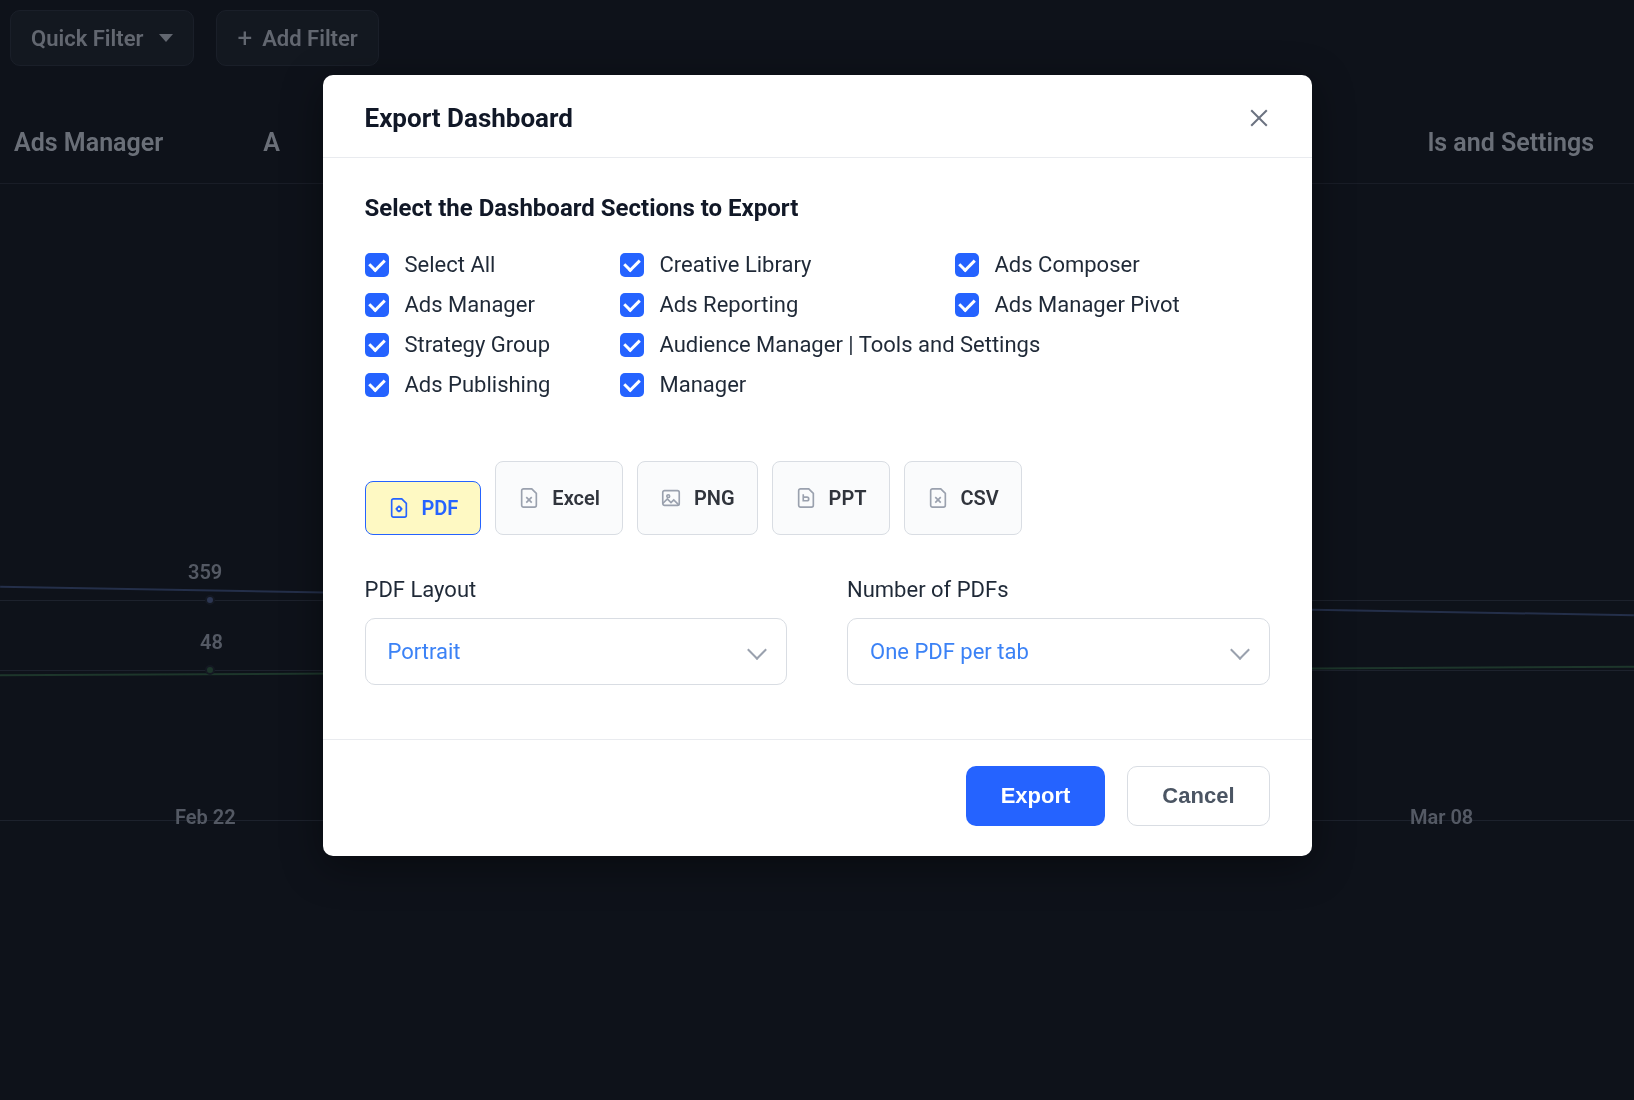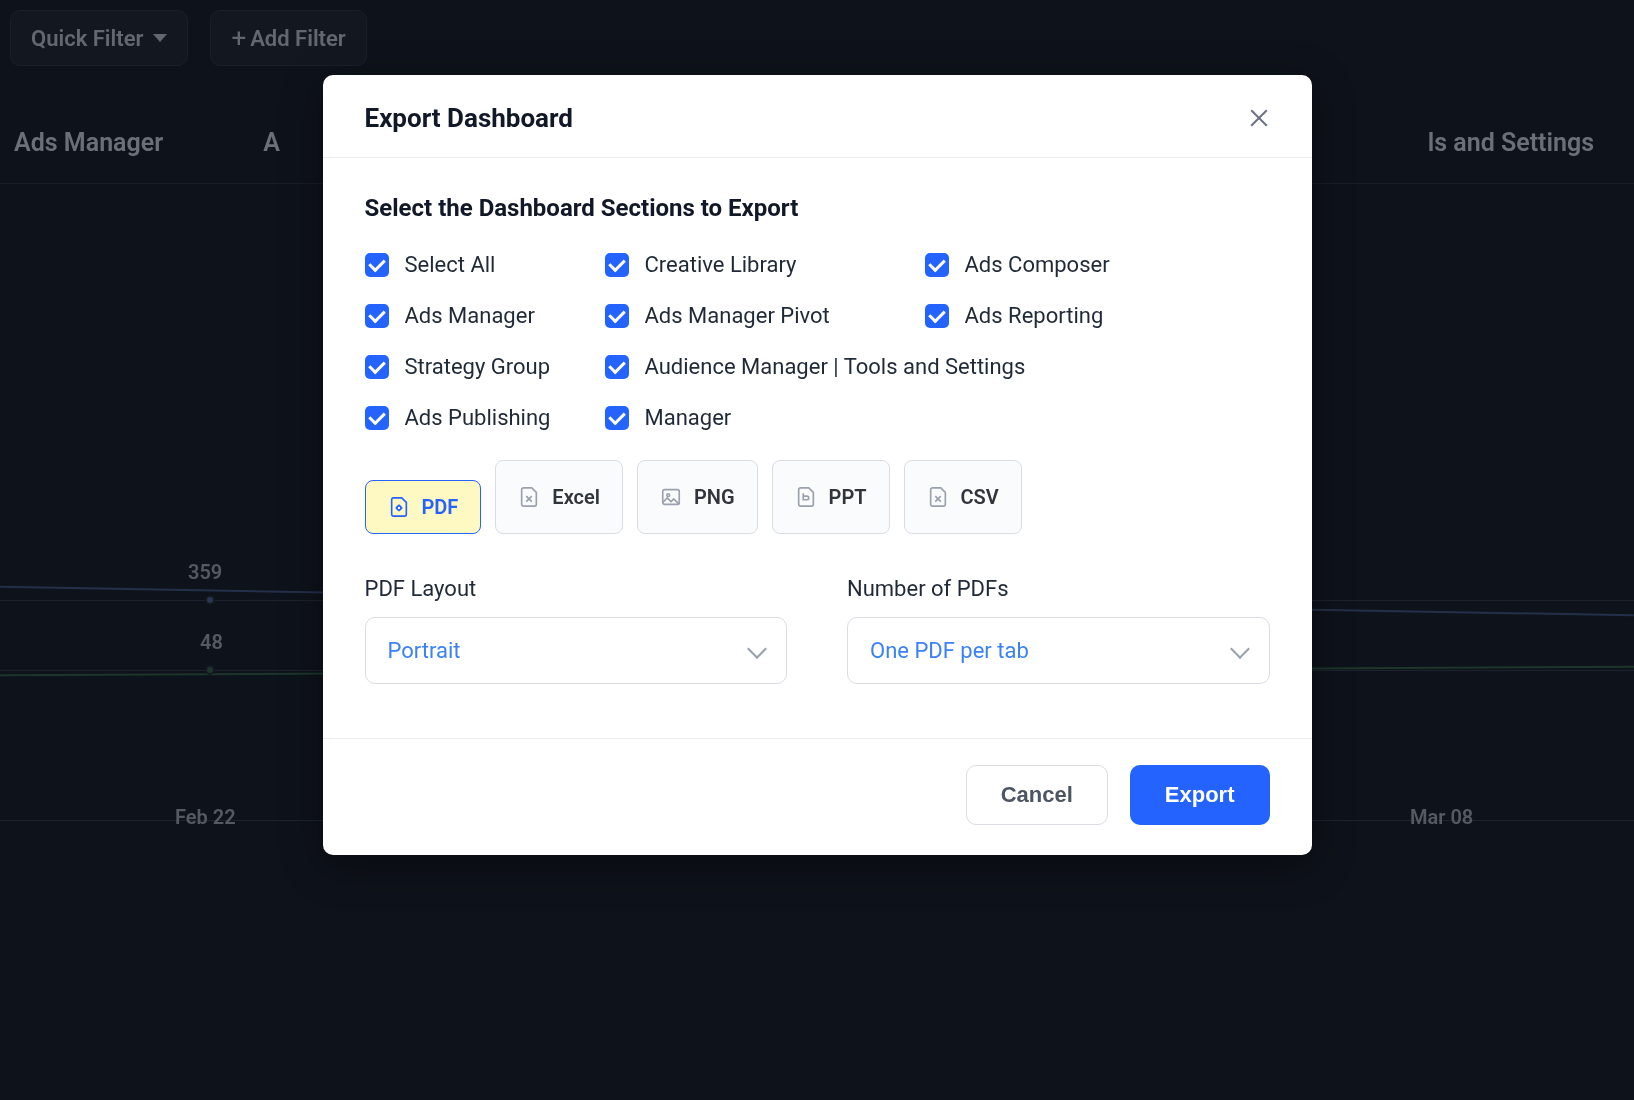--- a/index.html
+++ b/index.html
@@ -18,21 +18,21 @@
     position: absolute;
     top: 0; left: 0;
     padding: 10px;
     display: flex;
     gap: 22px;
     opacity: 0.55;
   }
   .bg-btn {
     display: flex;
     align-items: center;
-    gap: 4px;
+    gap: 10px;
     background: #181d26;
     color: #a8adb7;
     border: 1px solid #252b36;
     border-radius: 10px;
     padding: 14px 20px;
     font-size: 22px;
     font-weight: 600;
   }
   .bg-btn .tri {
     width: 0; height: 0;
@@ -145,21 +145,22 @@
     font-weight: 700;
     color: #111827;
     margin-bottom: 30px;
   }
 
   .checkbox-grid {
     display: grid;
     grid-template-columns: 240px 320px 1fr;
     row-gap: 26px;
     column-gap: 0px;
-    margin-bottom: 30px;
+    margin-bottom: 64px;
+    gap: 15px;
   }
   .cb {
     display: flex;
     align-items: center;
     gap: 16px;
     font-size: 22px;
     color: #1f2937;
     cursor: pointer;
   }
   .cb .box {
@@ -349,25 +350,25 @@
             <span class="box"></span>
             <span>Ads Composer</span>
           </label>
 
         <label class="cb">
             <span class="box"></span>
             <span>Ads Manager</span>
           </label>
         <label class="cb">
             <span class="box"></span>
+            <span>Ads Reporting</span>
+          </label>
+        <label class="cb">
+            <span class="box"></span>
             <span>Ads Manager Pivot</span>
-          </label>
-        <label class="cb">
-            <span class="box"></span>
-            <span>Ads Reporting</span>
           </label>
 
         <label class="cb">
             <span class="box"></span>
             <span>Strategy Group</span>
           </label>
         <label class="cb cb-span-2">
             <span class="box"></span>
             <span>Audience Manager | Tools and Settings</span>
           </label>
@@ -447,18 +448,18 @@
             <span>One PDF per tab</span>
             <span class="chev"></span>
           </div>
         </div>
       </div>
 
 
     </div>
 
     <div class="modal-footer">
+      <button class="btn primary">Export</button>
       <button class="btn secondary">Cancel</button>
-      <button class="btn primary">Export</button>
     </div>
 
   </div>
 </div>
 
 </body></html>

